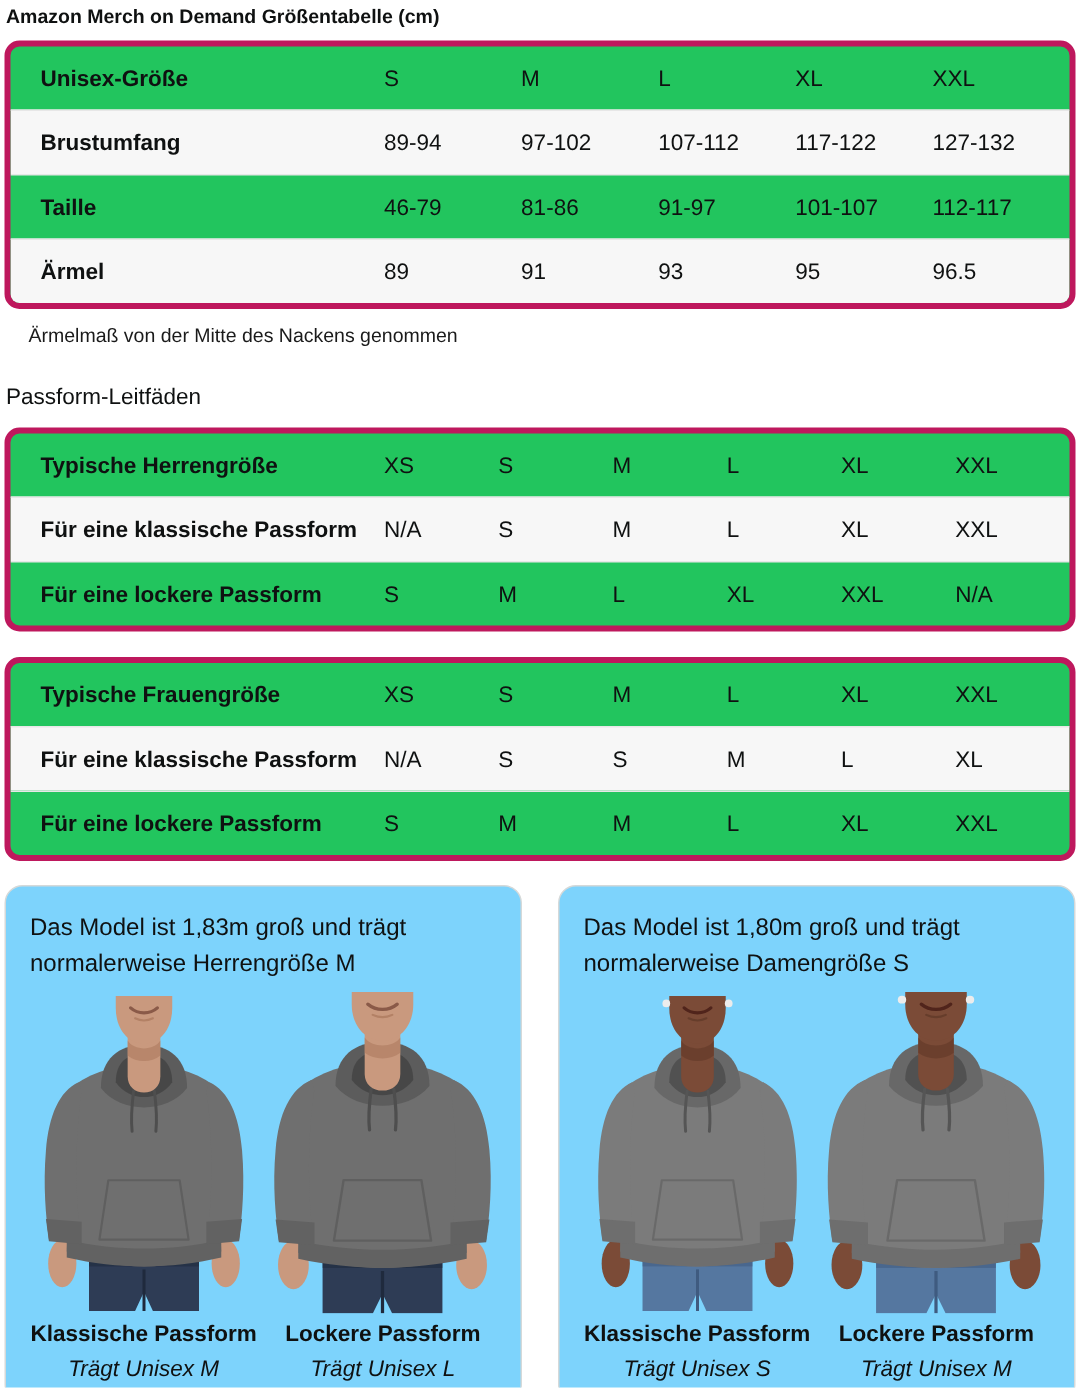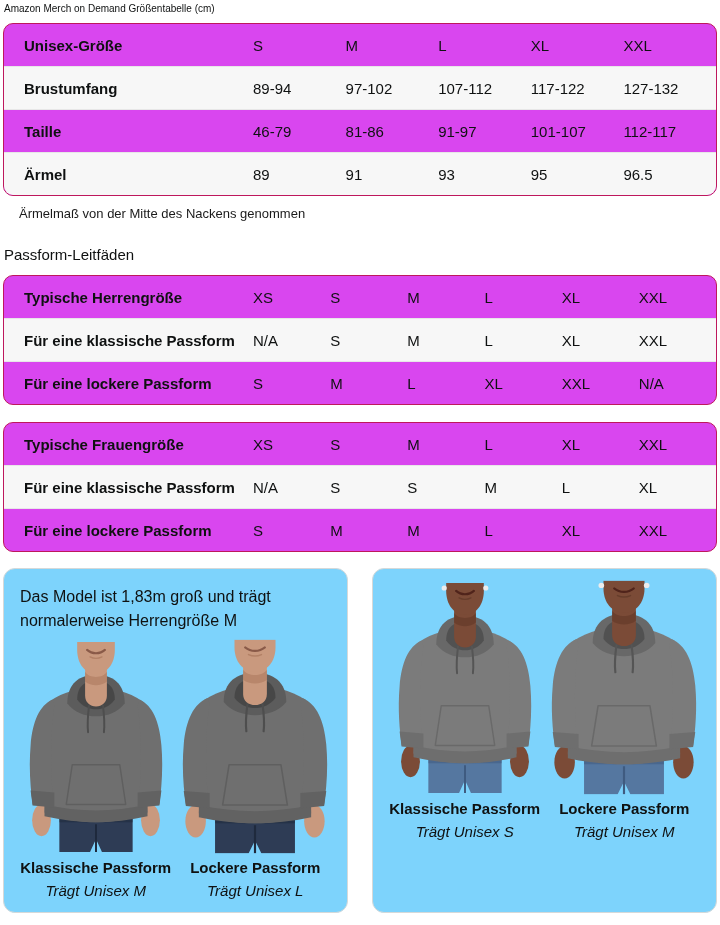--- a/index.html
+++ b/index.html
@@ -1,21 +1,21 @@
 <!DOCTYPE html>
 <html lang="de"><head>
 <meta charset="utf-8">
 <style>
   html,body{margin:0;padding:0;background:#fff;}
   body{
     width:720px;height:925px;box-sizing:border-box;padding:0 3px;overflow:hidden;
     font-family:"Liberation Sans","DejaVu Sans",sans-serif;color:#0F1111;
   }
-  .page-title{font-size:10px;font-weight:400;margin:3px 1px 9px;}
-  .data-table{border:1px solid #be185d;border-radius:10px;overflow:hidden;background:#d946ef;}
+  .page-title{font-size:13px;font-weight:700;margin:3px 1px 9px;}
+  .data-table{border:4px solid #be185d;border-radius:10px;overflow:hidden;background:#22c55e;}
   .trow{display:flex;align-items:center;height:42px;border-top:1px solid #E7E7E7;}
   .trow:first-child{border-top:none;}
   .trow:nth-child(even){background:#F7F7F7;}
   .t-label{flex:none;width:249px;padding-left:20px;box-sizing:border-box;font-size:15px;font-weight:700;}
   .t-cell{flex:1;font-size:15px;font-weight:400;}
   .sleeve-note{font-size:13px;font-weight:400;margin:10px 16px 0;color:#1a1a1a;}
   .section-heading{font-size:15px;font-weight:400;margin:25px 1px 12px;}
   .fit-table + .fit-table{margin-top:17px;}
   .cards{display:flex;gap:24px;margin-top:16px;}
   .card{flex:1;box-sizing:border-box;height:345px;border:1px solid #D5D9D9;border-radius:12px;padding:14px 16px 10px;background:#7dd3fc;}
@@ -198,20 +198,21 @@
           </svg>
         <figcaption>
           <div class="cap-fit">Lockere Passform</div>
           <div class="cap-size">Trägt Unisex L</div>
         </figcaption>
       </figure>
     </div>
   </div>
 
   <div class="card">
+    <p class="card-heading">Das Model ist 1,80m groß und trägt normalerweise Damengröße S</p>
     <div class="figures">
       <figure>
         <svg class="model woman" viewBox="0 0 150 212">
             <use href="#fig-hoodie"></use>
           </svg>
         <figcaption>
           <div class="cap-fit">Klassische Passform</div>
           <div class="cap-size">Trägt Unisex S</div>
         </figcaption>
       </figure>

